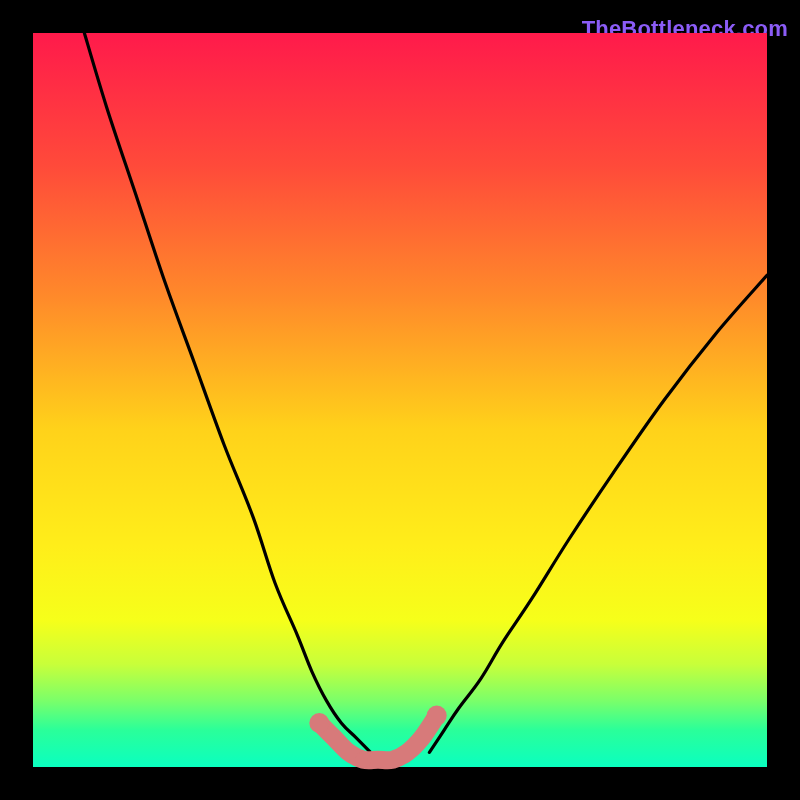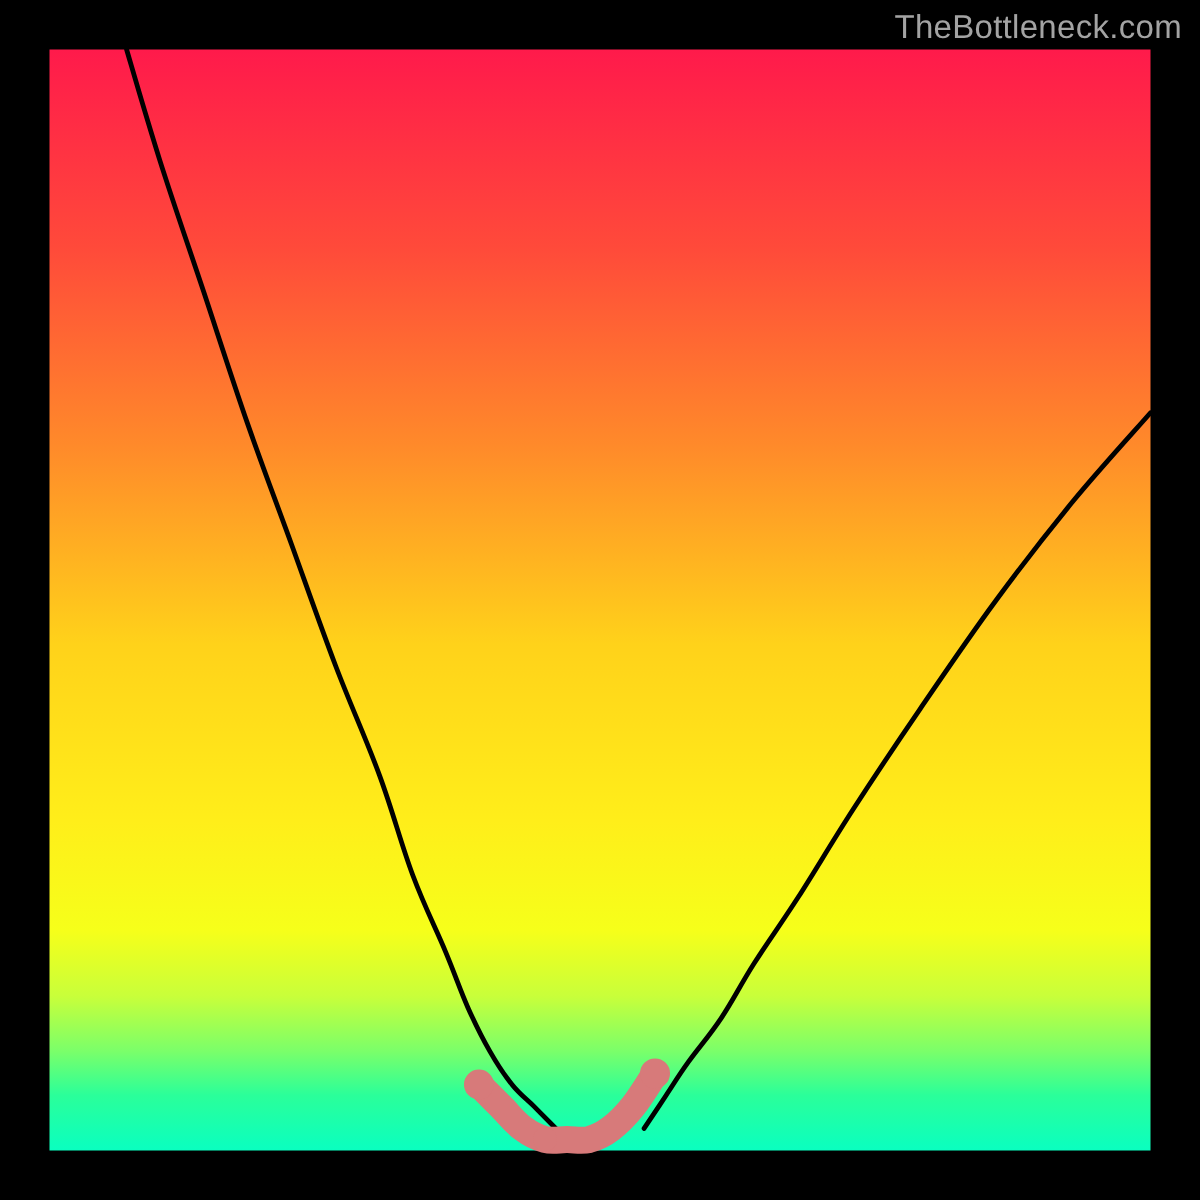--- a/index.html
+++ b/index.html
@@ -33,25 +33,25 @@
       #ffee1a 70%,
       #f6ff1a 80%,
       #c8ff3a 86%,
       #7aff6a 91%,
       #2aff9a 95%,
       #0affc0 100%
     );
   }
   .watermark {
     position: absolute;
-    top: 5px;
+    top: 16px;
     right: 12px;
-    color: #a3a3a3;
+    color: #8b5cf6;
     font-size: 22px;
-    font-weight: 400;
+    font-weight: 700;
     letter-spacing: 0.2px;
     user-select: none;
   }
   svg.curves {
     position: absolute;
     left: 0;
     top: 0;
     width: 734px;
     height: 734px;
     overflow: visible;

